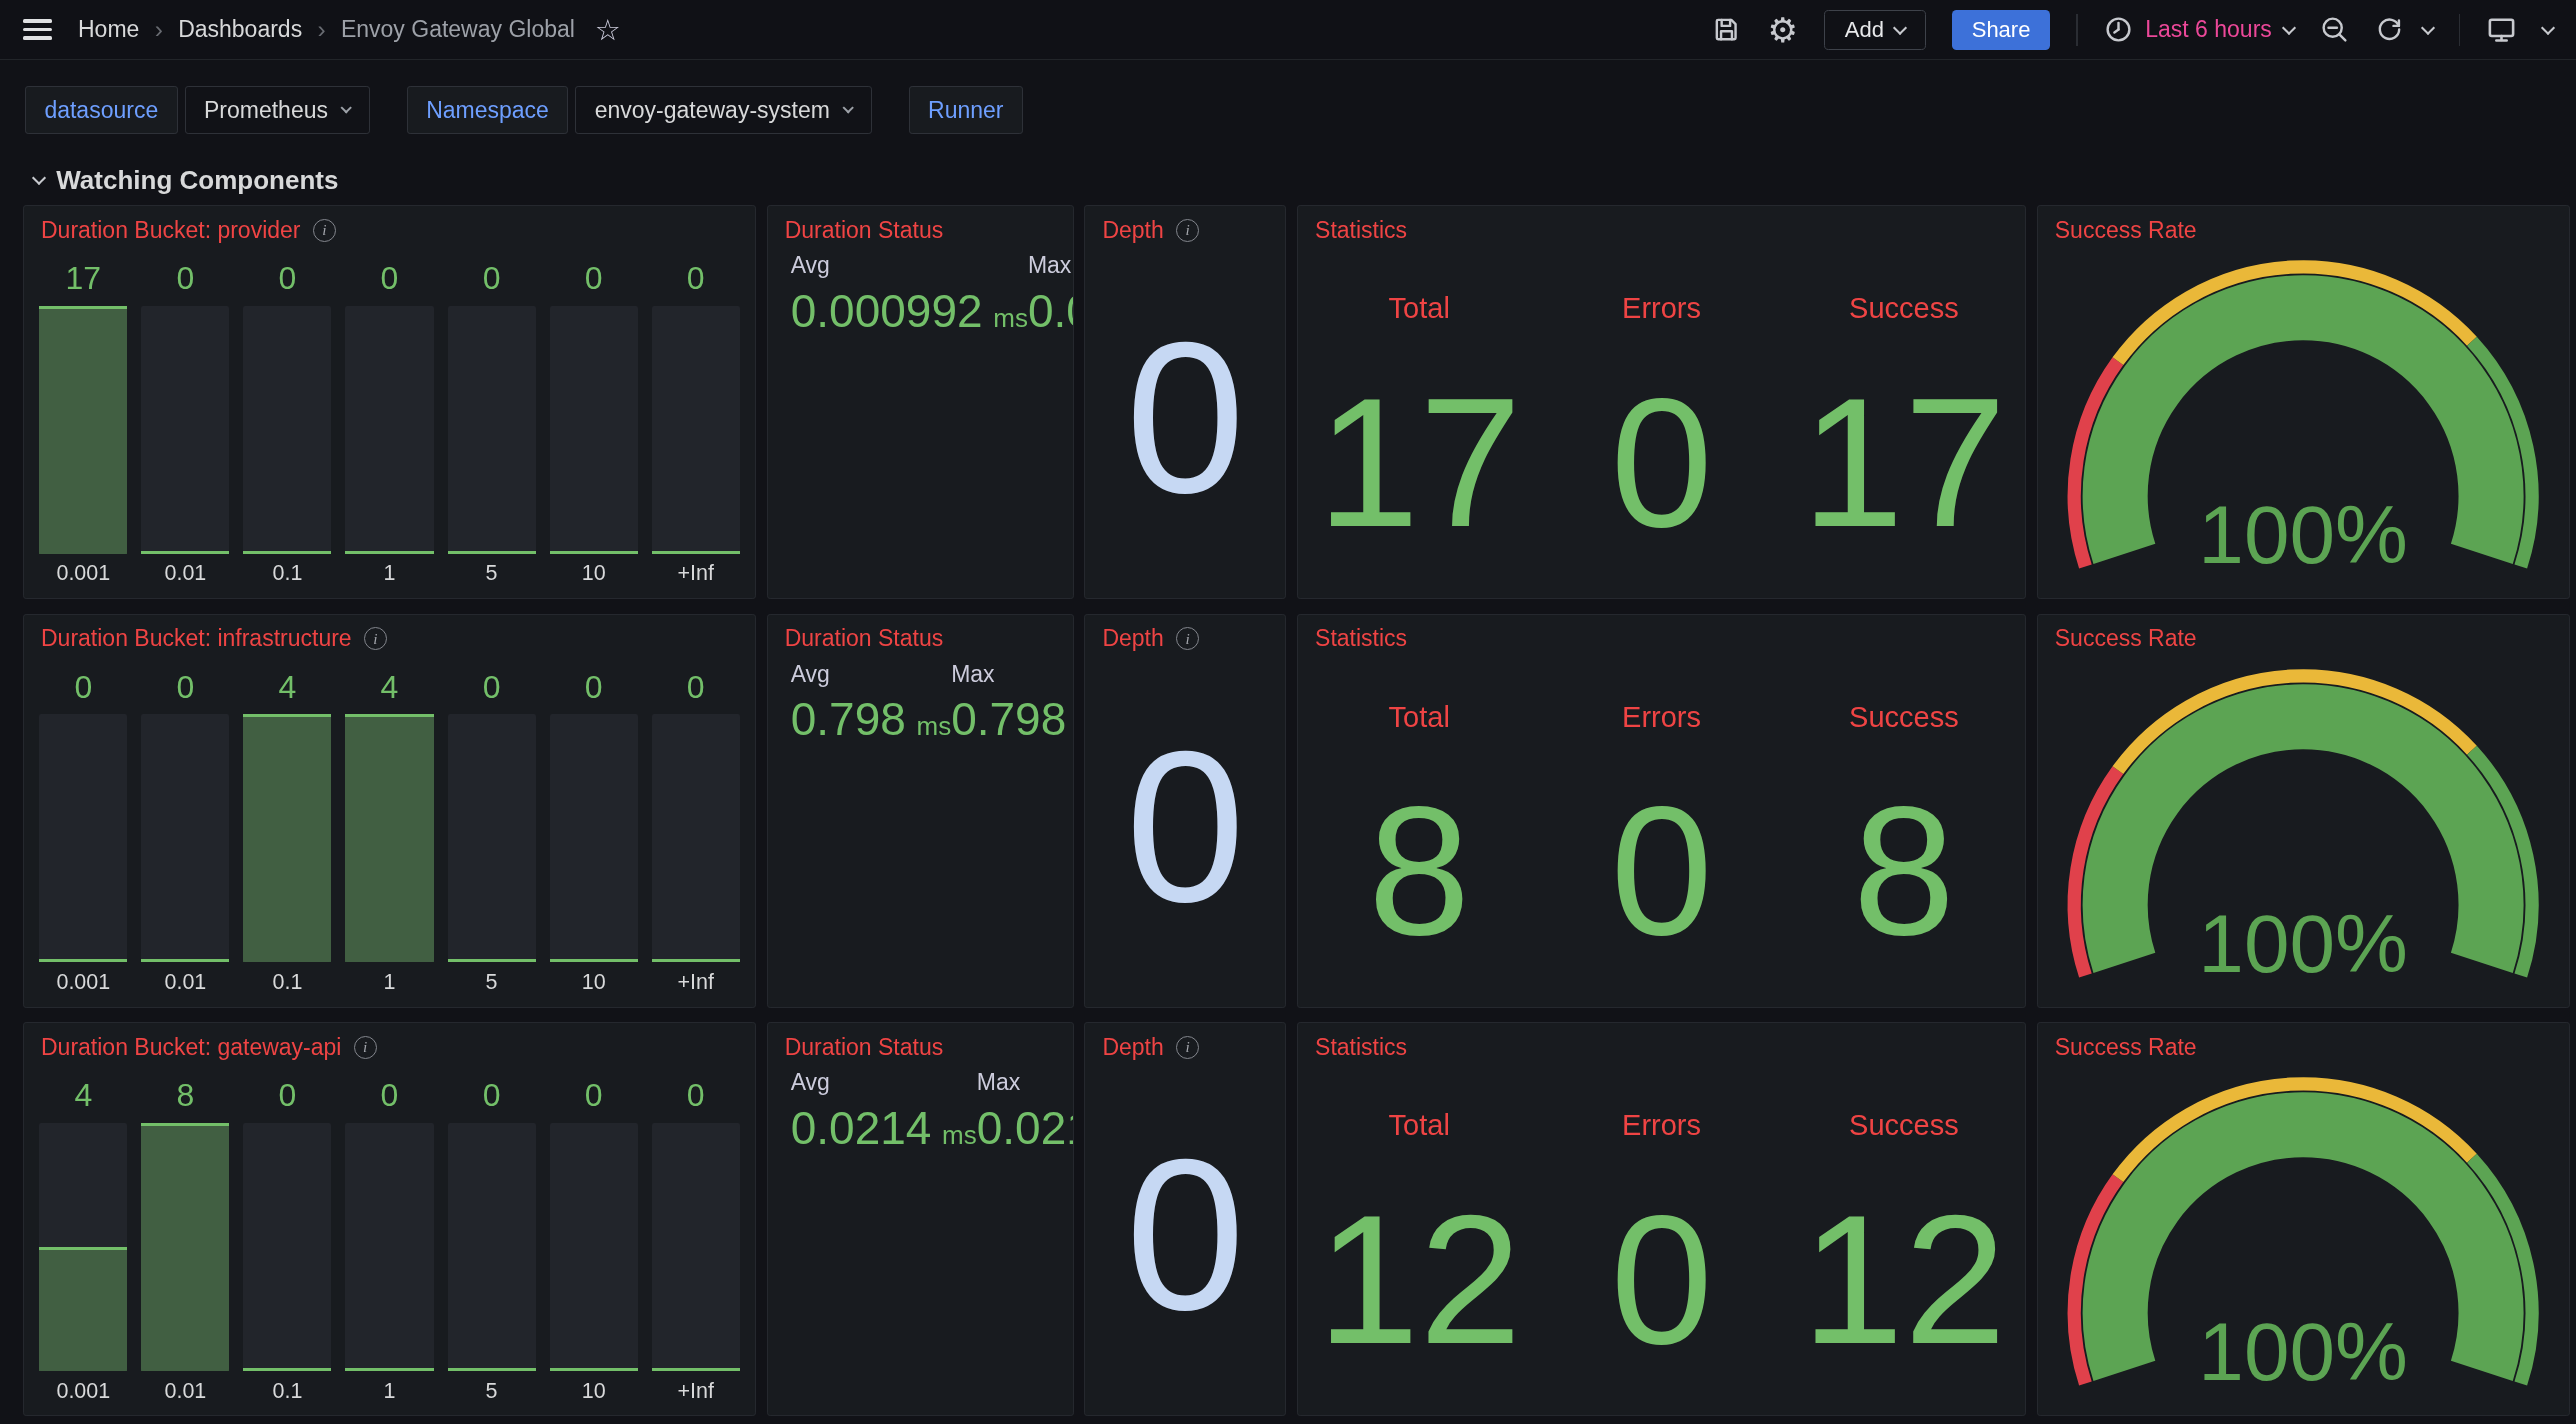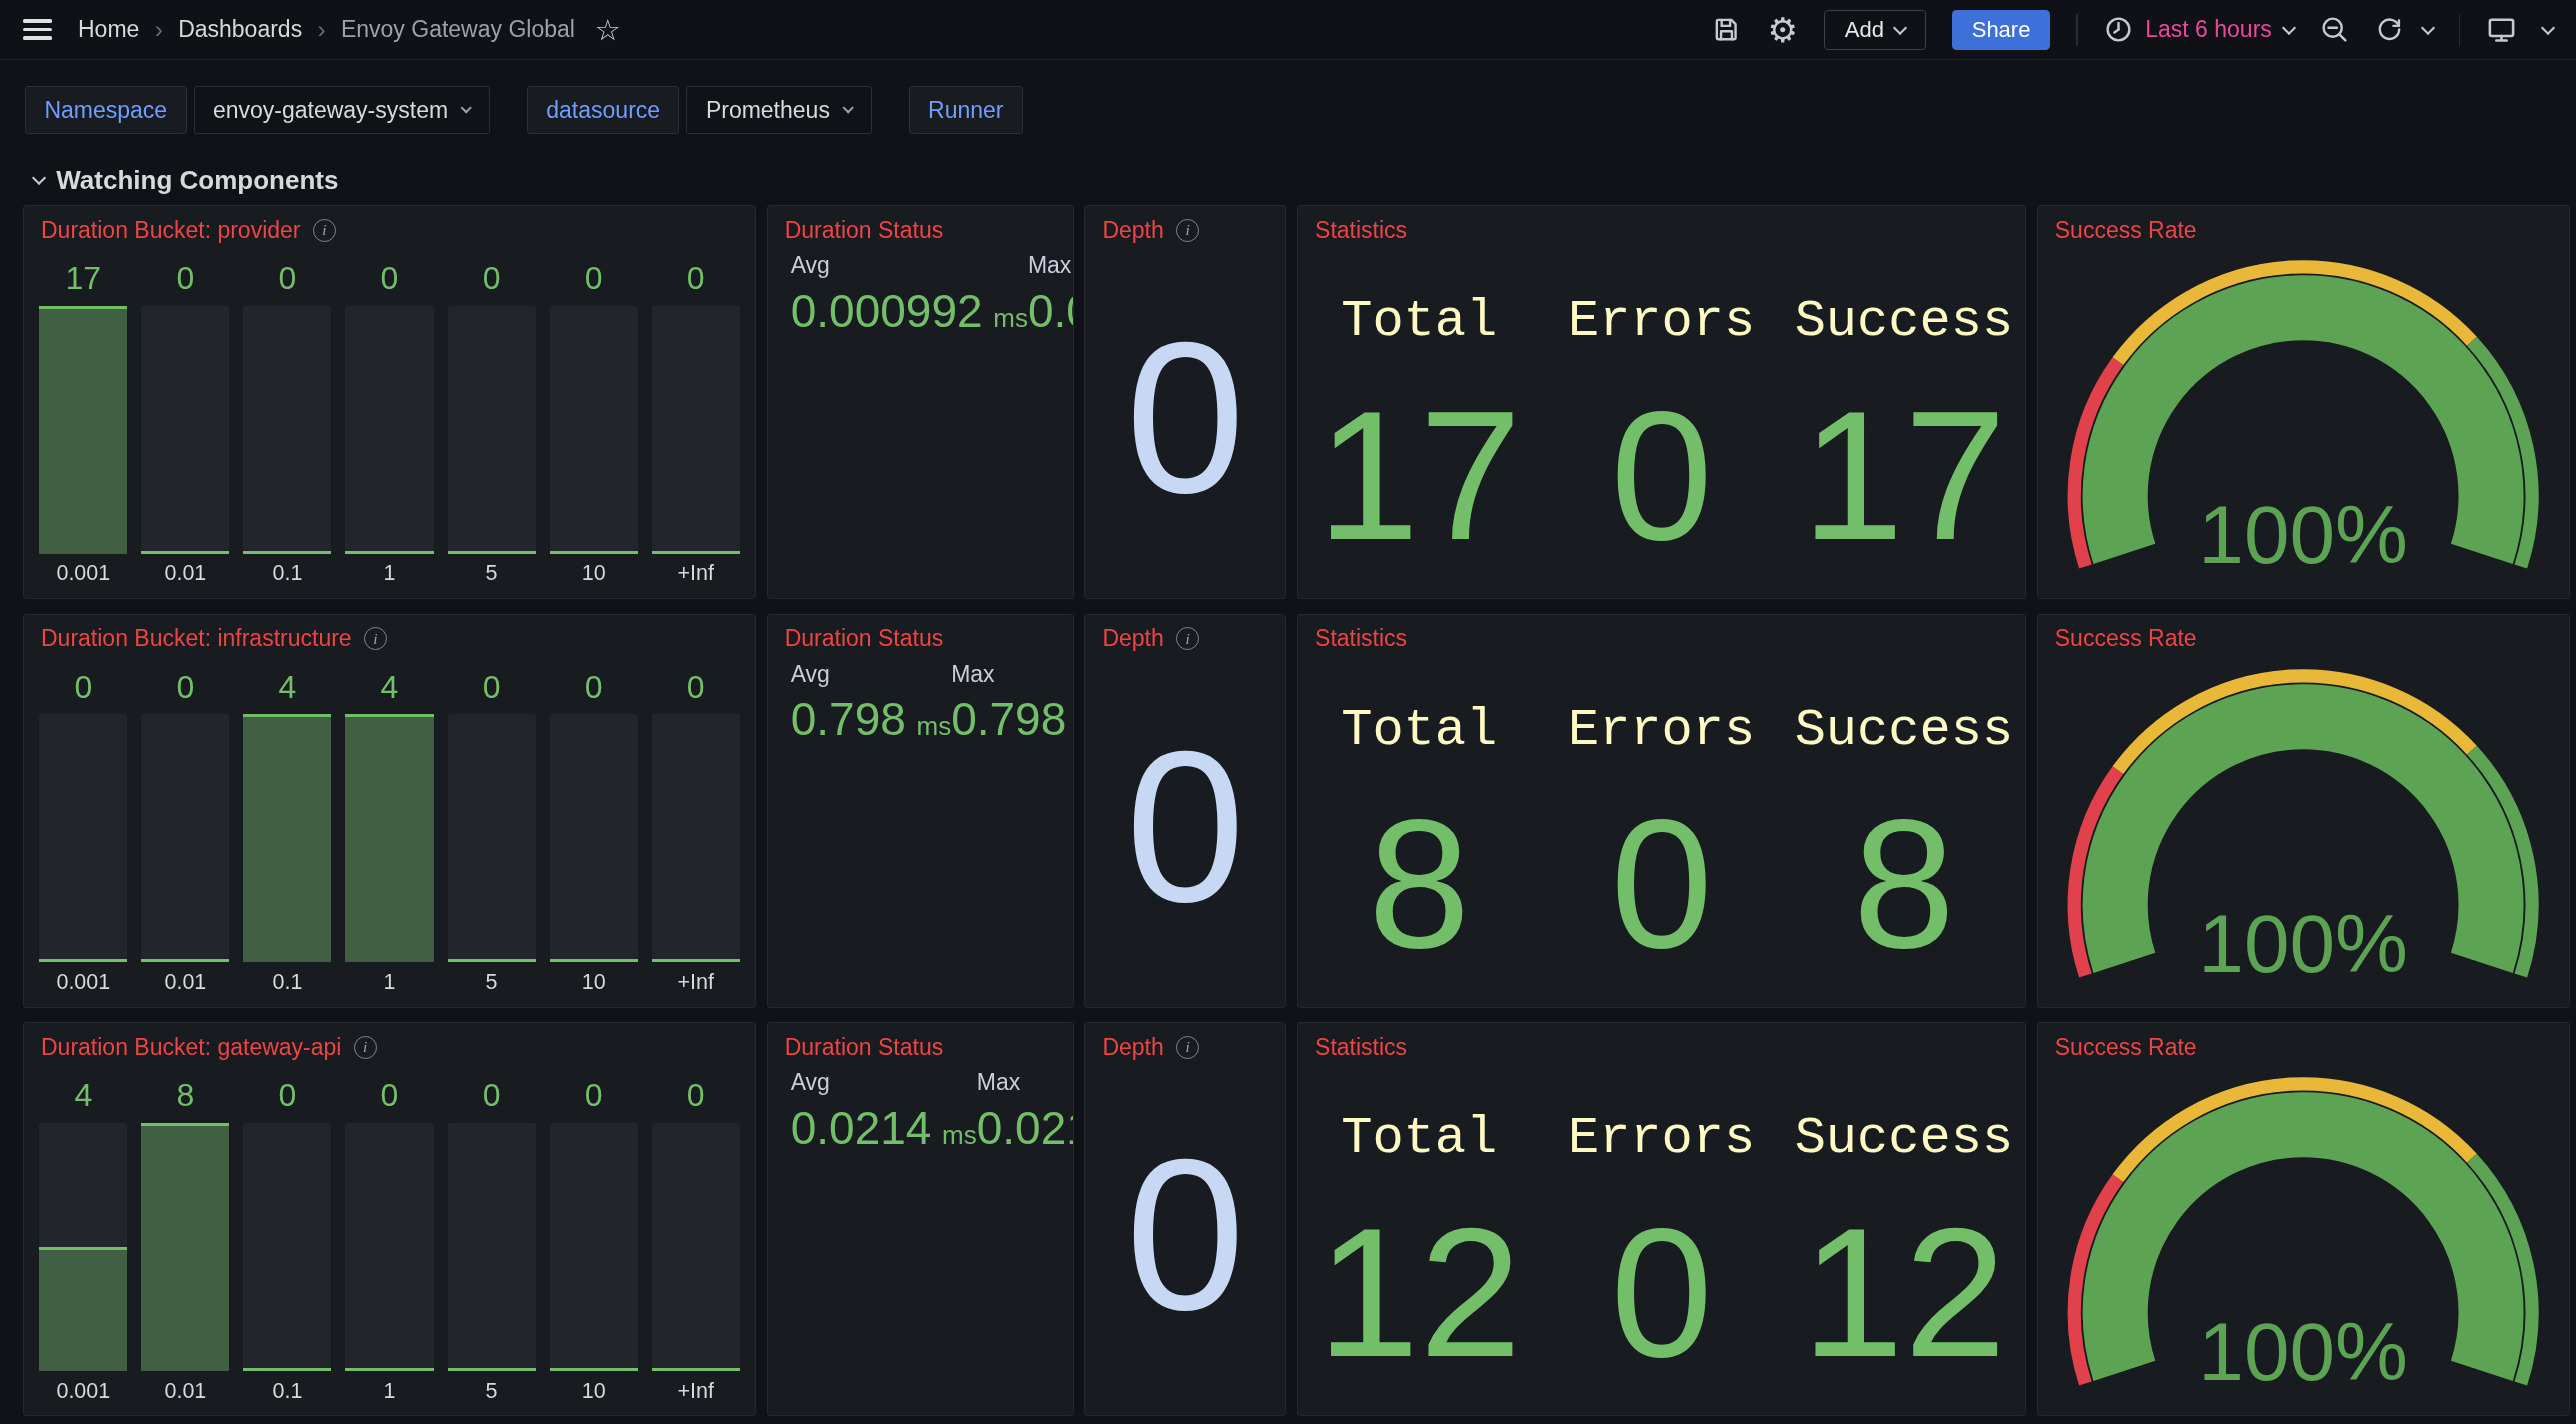--- a/index.html
+++ b/index.html
@@ -104,21 +104,21 @@
   .stat-value { font-size: 46px; font-weight: 500; color: #73BF69; }
   .stat-unit { font-size: 26px; font-weight: 500; color: #73BF69; }
 
   
   .depth-body { position: absolute; inset: 31px 0 0 0; display: flex; align-items: center; justify-content: center; }
   .depth-value { font-size: 215px; font-weight: 500; color: #C6D8F3; line-height: 1; }
 
   
   .stats-body { position: absolute; inset: 0; display: flex; }
   .stats-col { flex: 1; display: flex; flex-direction: column; align-items: center; }
-  .stats-col-label { margin-top: 86px; font-size: 52px; color: #fef9c3; font-family: Liberation Mono, monospace; }
+  .stats-col-label { margin-top: 86px; font-size: 29px; color: #ef4444; }
   .stats-col-valuewrap { flex: 1; display: flex; align-items: center; }
   .stats-col-value { font-size: 184px; font-weight: 500; color: #73BF69; line-height: 1; }
 
   
   .gauge-wrap { position: absolute; top: 44px; left: 18.4px; right: 18.4px; bottom: 10.7px; }
   .gauge-wrap svg { width: 100%; height: 100%; }
 </style>
 </head>
 <body>
 
@@ -187,30 +187,30 @@
           <path d="M12 17 v3"></path>
           <path d="M8 20.5 h8"></path>
         </svg>
     </span>
     <span class="chev"></span>
   </div>
 </div>
 
 <div class="submenu">
   <div class="filter-group">
+    <span class="pill pill-label">datasource</span>
+    <span class="pill pill-value">
+      <span>Prometheus</span>
+      <span class="chev"></span>
+    </span>
+  </div>
+  <div class="filter-group">
     <span class="pill pill-label">Namespace</span>
     <span class="pill pill-value">
       <span>envoy-gateway-system</span>
-      <span class="chev"></span>
-    </span>
-  </div>
-  <div class="filter-group">
-    <span class="pill pill-label">datasource</span>
-    <span class="pill pill-value">
-      <span>Prometheus</span>
       <span class="chev"></span>
     </span>
   </div>
   <div class="filter-group">
     <span class="pill pill-label">Runner</span>
   </div>
 </div>
 
 <div class="section-header">
   <span class="chev"></span>

